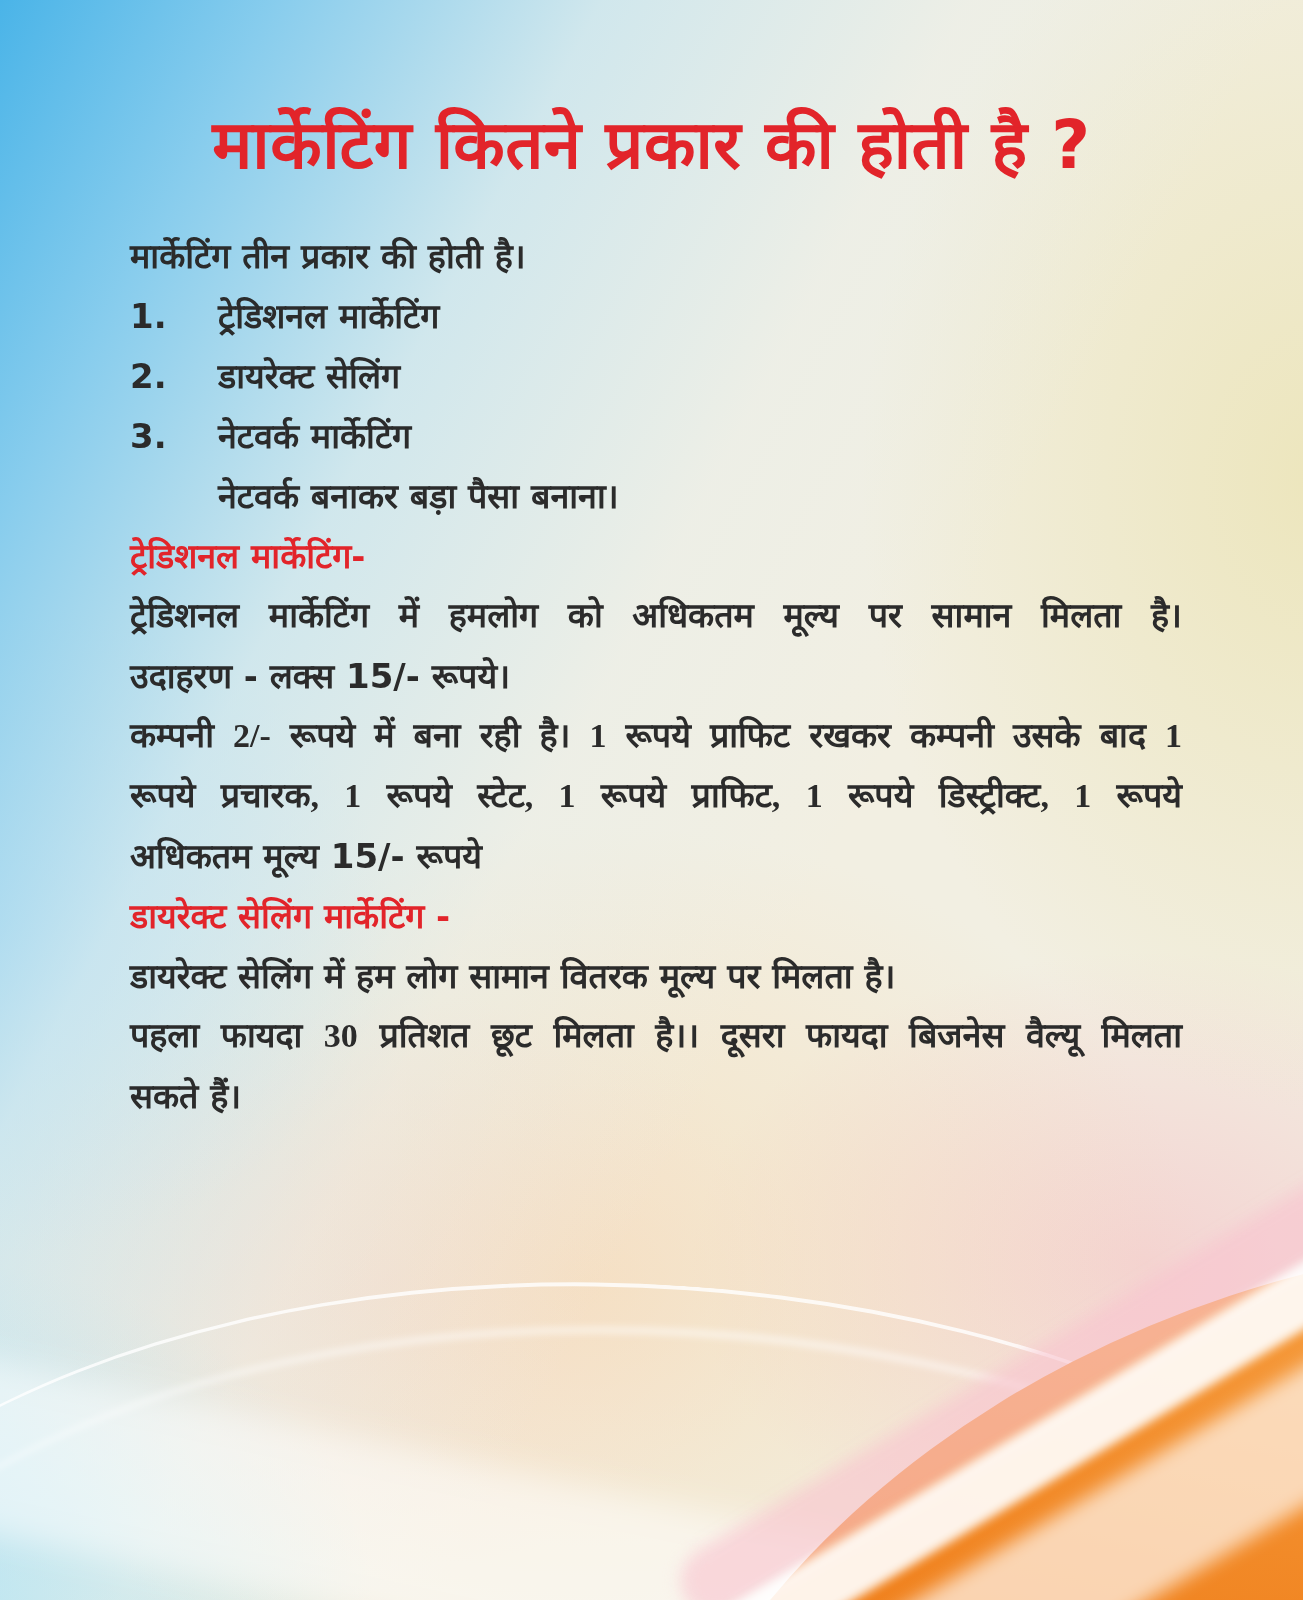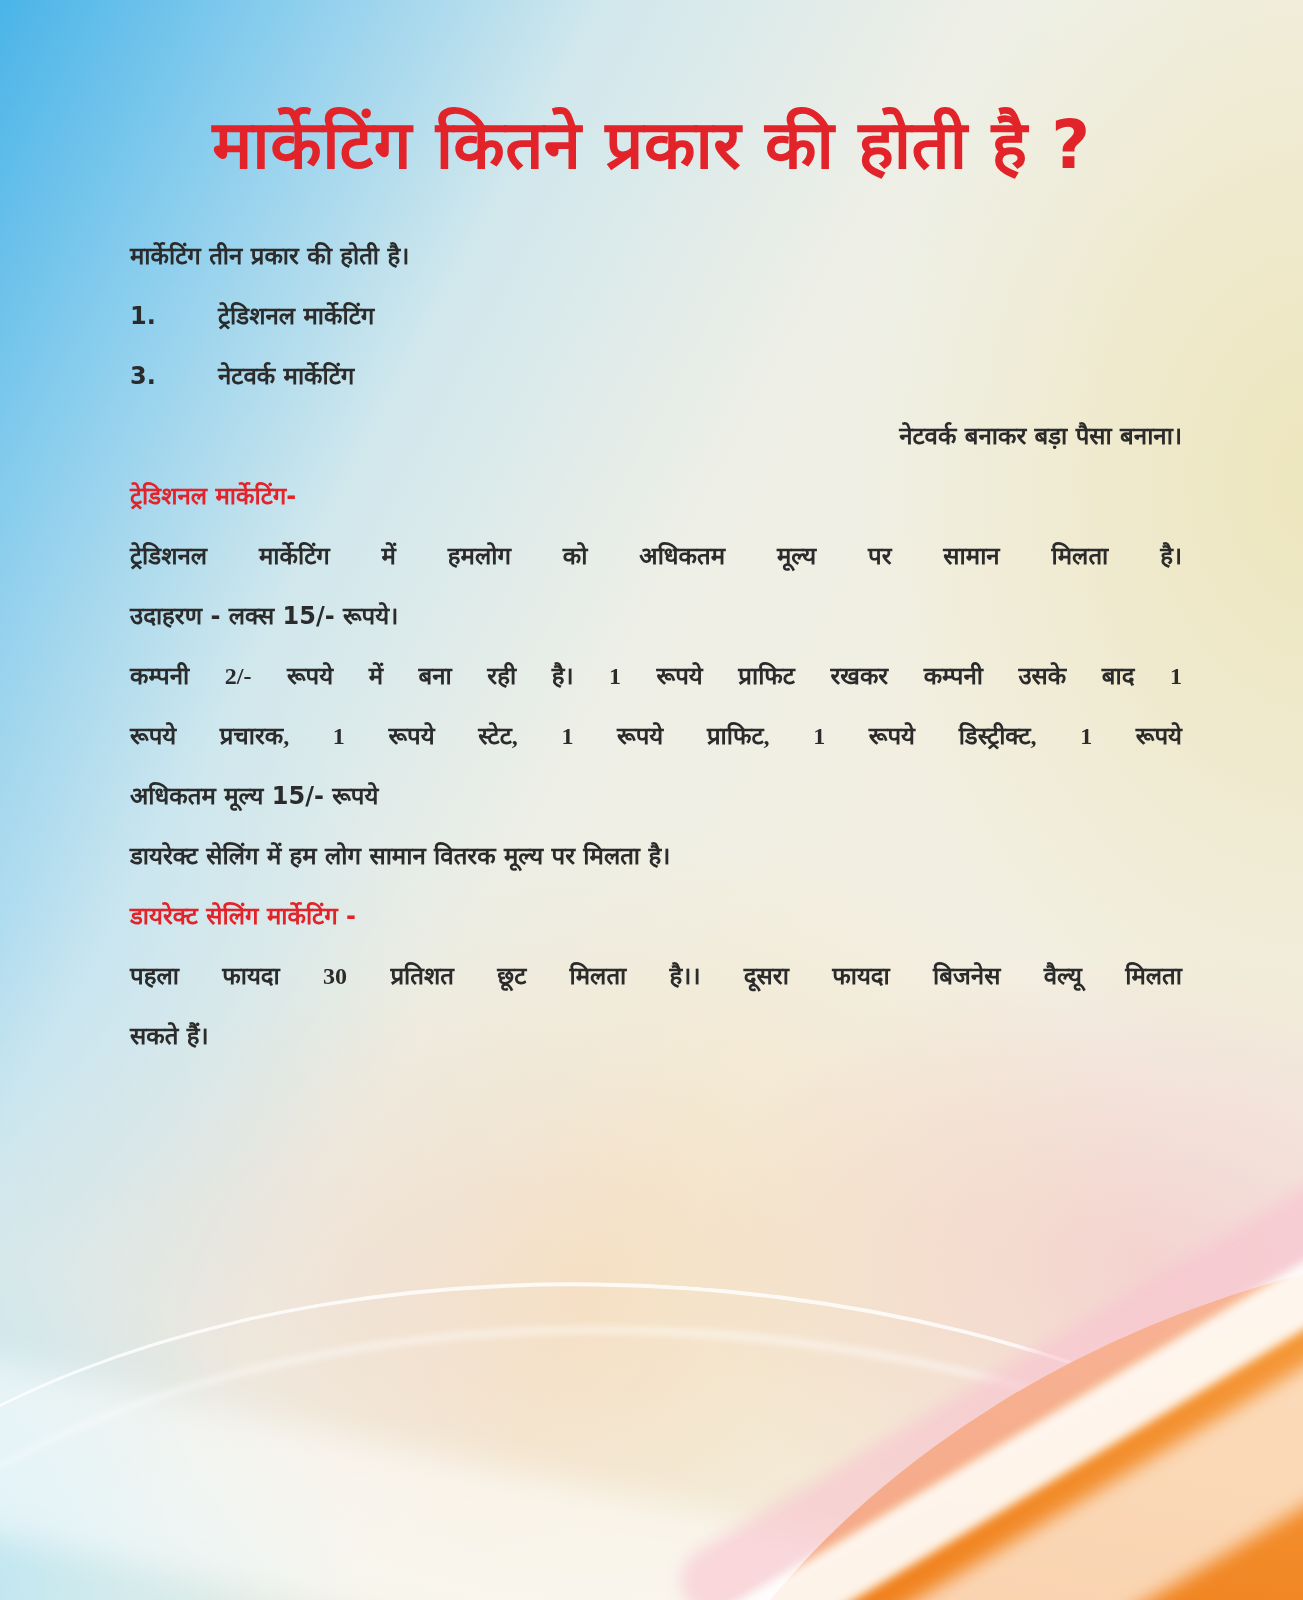--- a/index.html
+++ b/index.html
@@ -49,28 +49,28 @@
     text-align:center;
     font-size:67px;font-weight:bold;
     color:#e2242a;
     letter-spacing:0.5px;
   }
   .text-col{
     position:absolute;z-index:10;top:226px;left:130px;width:1052px;
   }
   .line{
     height:60px;line-height:60px;
-    font-size:24px;font-weight:bold;
+    font-size:34px;font-weight:bold;
     color:#2b2b2b;
     white-space:nowrap;
   }
   .fill{white-space:normal;text-align:justify;text-align-last:justify;font-family:Liberation Serif, serif;}
   .red{color:#e2242a;}
   .num{display:inline-block;width:88px;}
-  .note{padding-left:88px;text-align:right;}
+  .note{padding-left:88px;}
 </style>
 </head>
 <body>
 
 <div class="canvas">
 
   <div class="bg-layer">
     <div class="arc1"></div>
     <div class="arc2"></div>
     <div class="band band-soft"></div>
@@ -83,31 +83,34 @@
   <h1 class="title">मार्केटिंग कितने प्रकार की होती है ?</h1>
 
   <div class="text-col">
 
     <div class="line">मार्केटिंग तीन प्रकार की होती है।</div>
 
     <div class="line">
       <span class="num">1.</span><span>ट्रेडिशनल मार्केटिंग</span>
     </div>
     <div class="line">
+      <span class="num">2.</span><span>डायरेक्ट सेलिंग</span>
+    </div>
+    <div class="line">
       <span class="num">3.</span><span>नेटवर्क मार्केटिंग</span>
     </div>
 
     <div class="line note">नेटवर्क बनाकर बड़ा पैसा बनाना।</div>
 
     <div class="line red">ट्रेडिशनल मार्केटिंग-</div>
     <div class="line fill">ट्रेडिशनल मार्केटिंग में हमलोग को अधिकतम मूल्य पर सामान मिलता है।</div>
     <div class="line">उदाहरण - लक्स 15/- रूपये।</div>
     <div class="line fill">कम्पनी 2/- रूपये में बना रही है। 1 रूपये प्राफिट रखकर कम्पनी उसके बाद 1</div>
     <div class="line fill">रूपये प्रचारक, 1 रूपये स्टेट, 1 रूपये प्राफिट, 1 रूपये डिस्ट्रीक्ट, 1 रूपये</div>
     <div class="line">अधिकतम मूल्य 15/- रूपये</div>
 
+    <div class="line red">डायरेक्ट सेलिंग मार्केटिंग -</div>
     <div class="line">डायरेक्ट सेलिंग में हम लोग सामान वितरक मूल्य पर मिलता है।</div>
-    <div class="line red">डायरेक्ट सेलिंग मार्केटिंग -</div>
     <div class="line fill">पहला फायदा 30 प्रतिशत छूट मिलता है।। दूसरा फायदा बिजनेस वैल्यू मिलता</div>
     <div class="line">सकते हैं।</div>
 
   </div>
 </div>
 
 </body></html>

